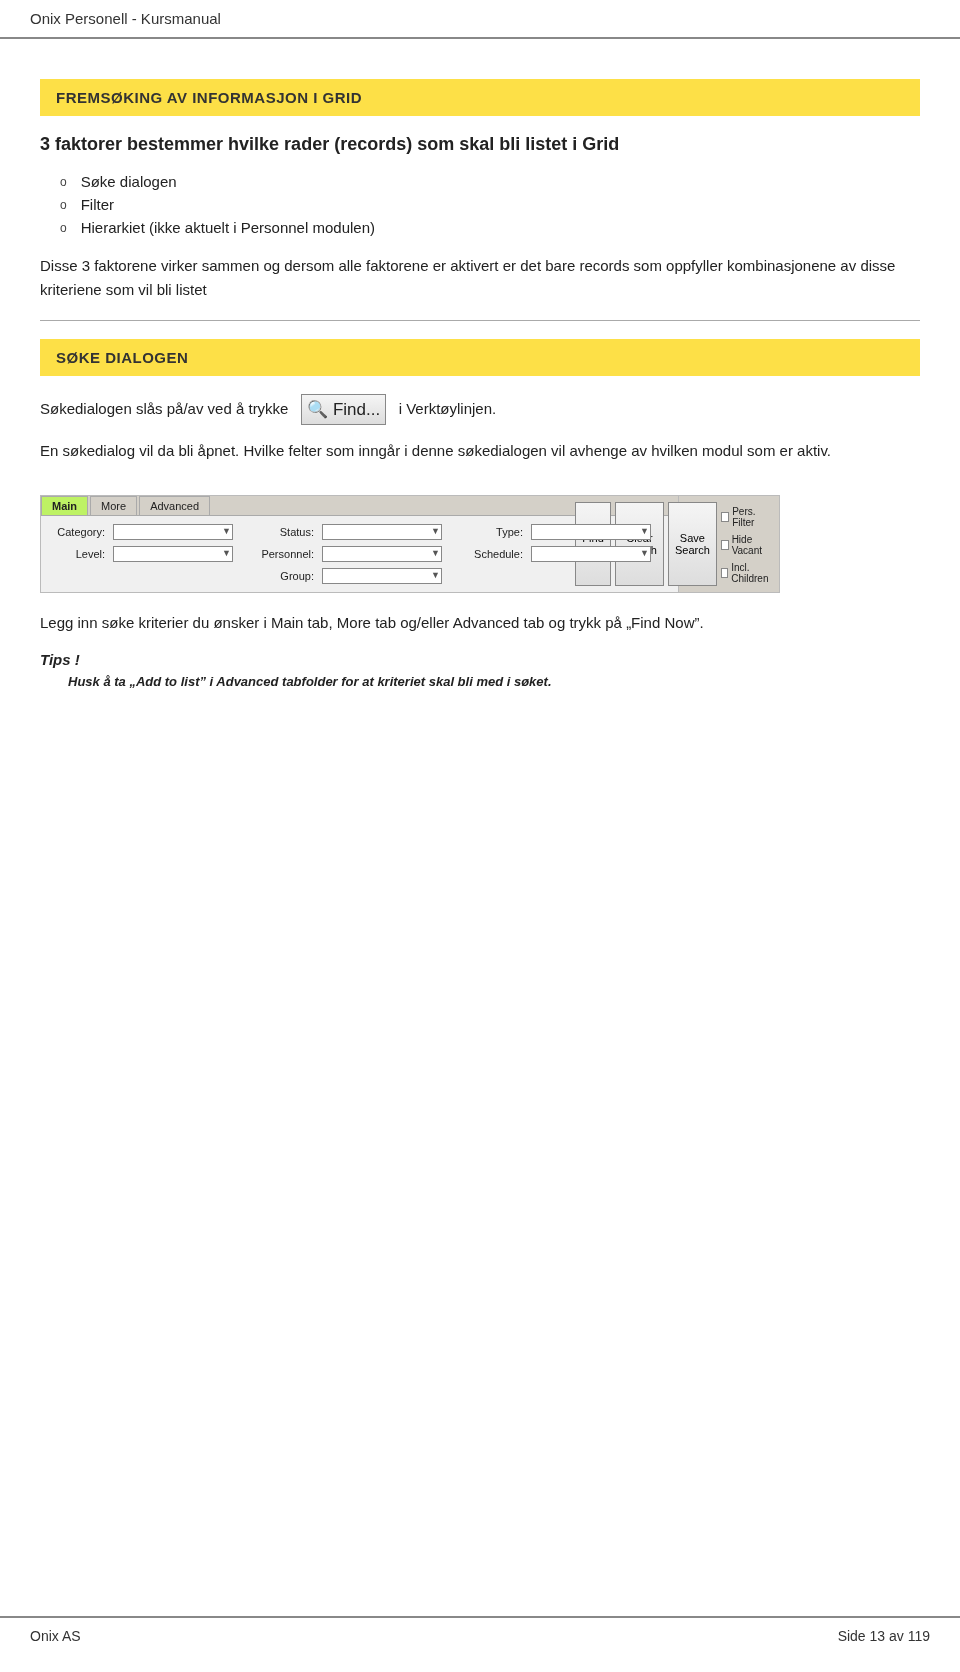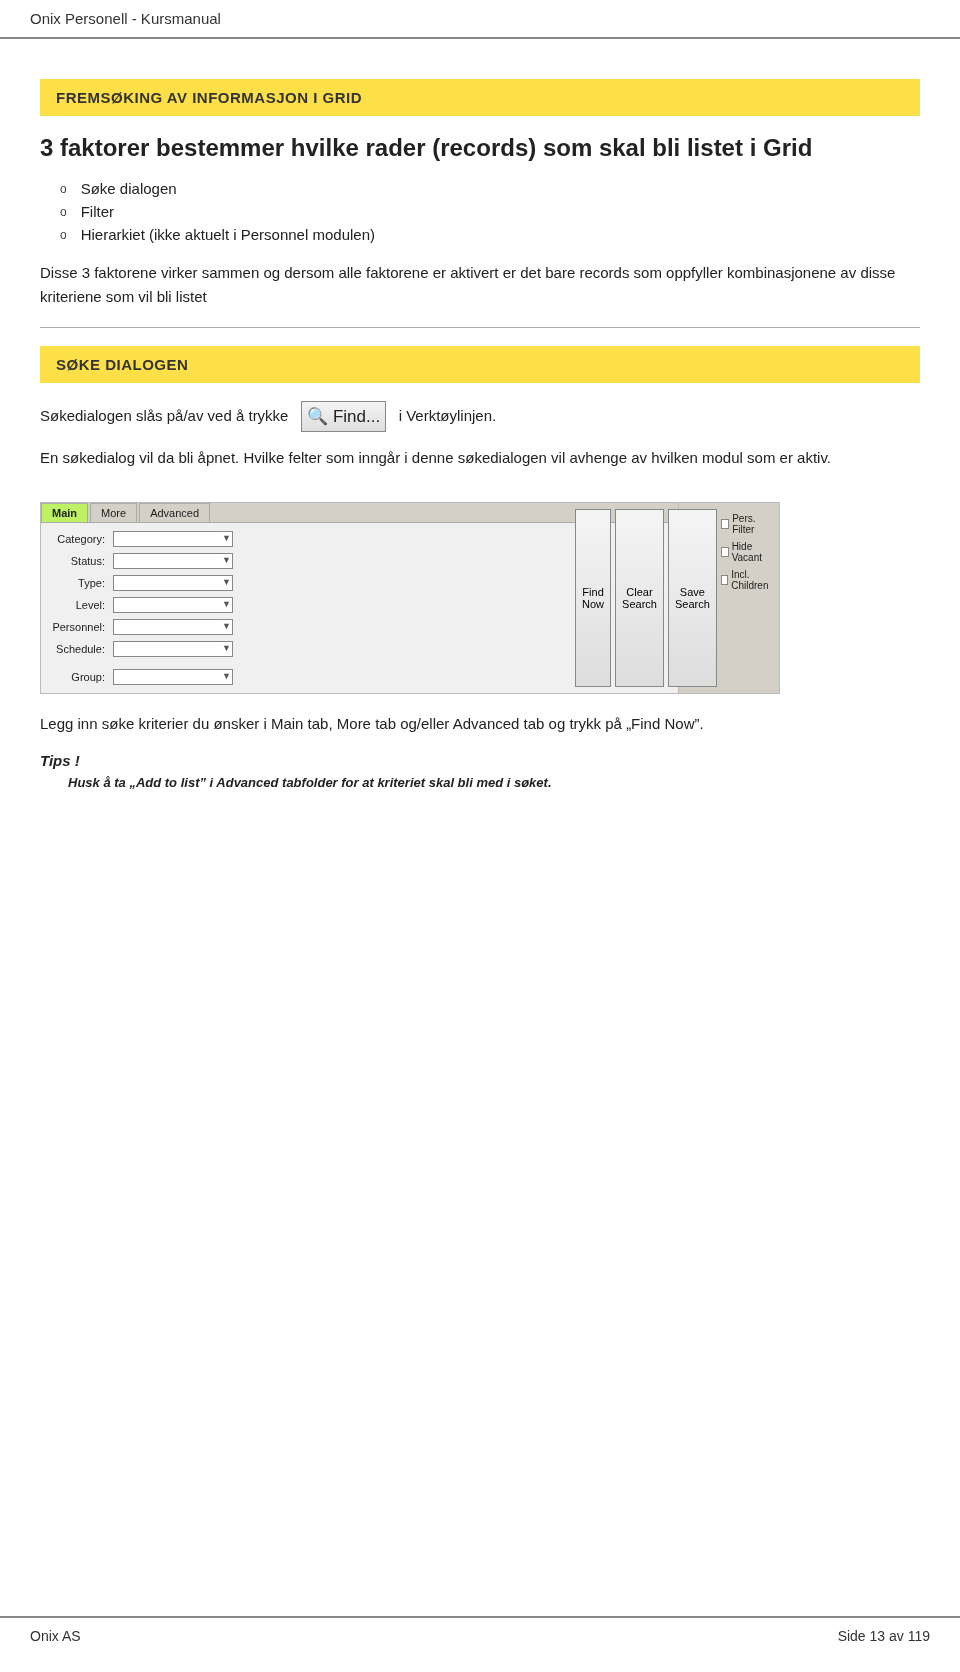--- a/index.html
+++ b/index.html
@@ -36,21 +36,21 @@
       padding: 10px 16px;
       font-size: 15px;
       font-weight: bold;
       letter-spacing: 0.5px;
       color: #333;
       margin-bottom: 18px;
       margin-top: 10px;
     }
 
     .main-title {
-      font-size: 24px;
+      font-size: 18px;
       font-weight: bold;
       margin-bottom: 18px;
       margin-top: 10px;
     }
 
     .bullet-list {
       list-style: none;
       margin-left: 20px;
       margin-bottom: 18px;
     }
@@ -115,21 +115,21 @@
       cursor: pointer;
       margin-right: 2px;
     }
     .dialog-tab.active {
       background: #bef264;
       font-weight: bold;
     }
     .dialog-fields {
       padding: 8px 10px;
       display: grid;
-      grid-template-columns: 1fr;
+      grid-template-columns: 1fr 1fr 1fr;
       gap: 6px 10px;
     }
     .dialog-field-row {
       display: flex;
       align-items: center;
       gap: 4px;
     }
     .dialog-field-label {
       font-size: 11px;
       width: 58px;

